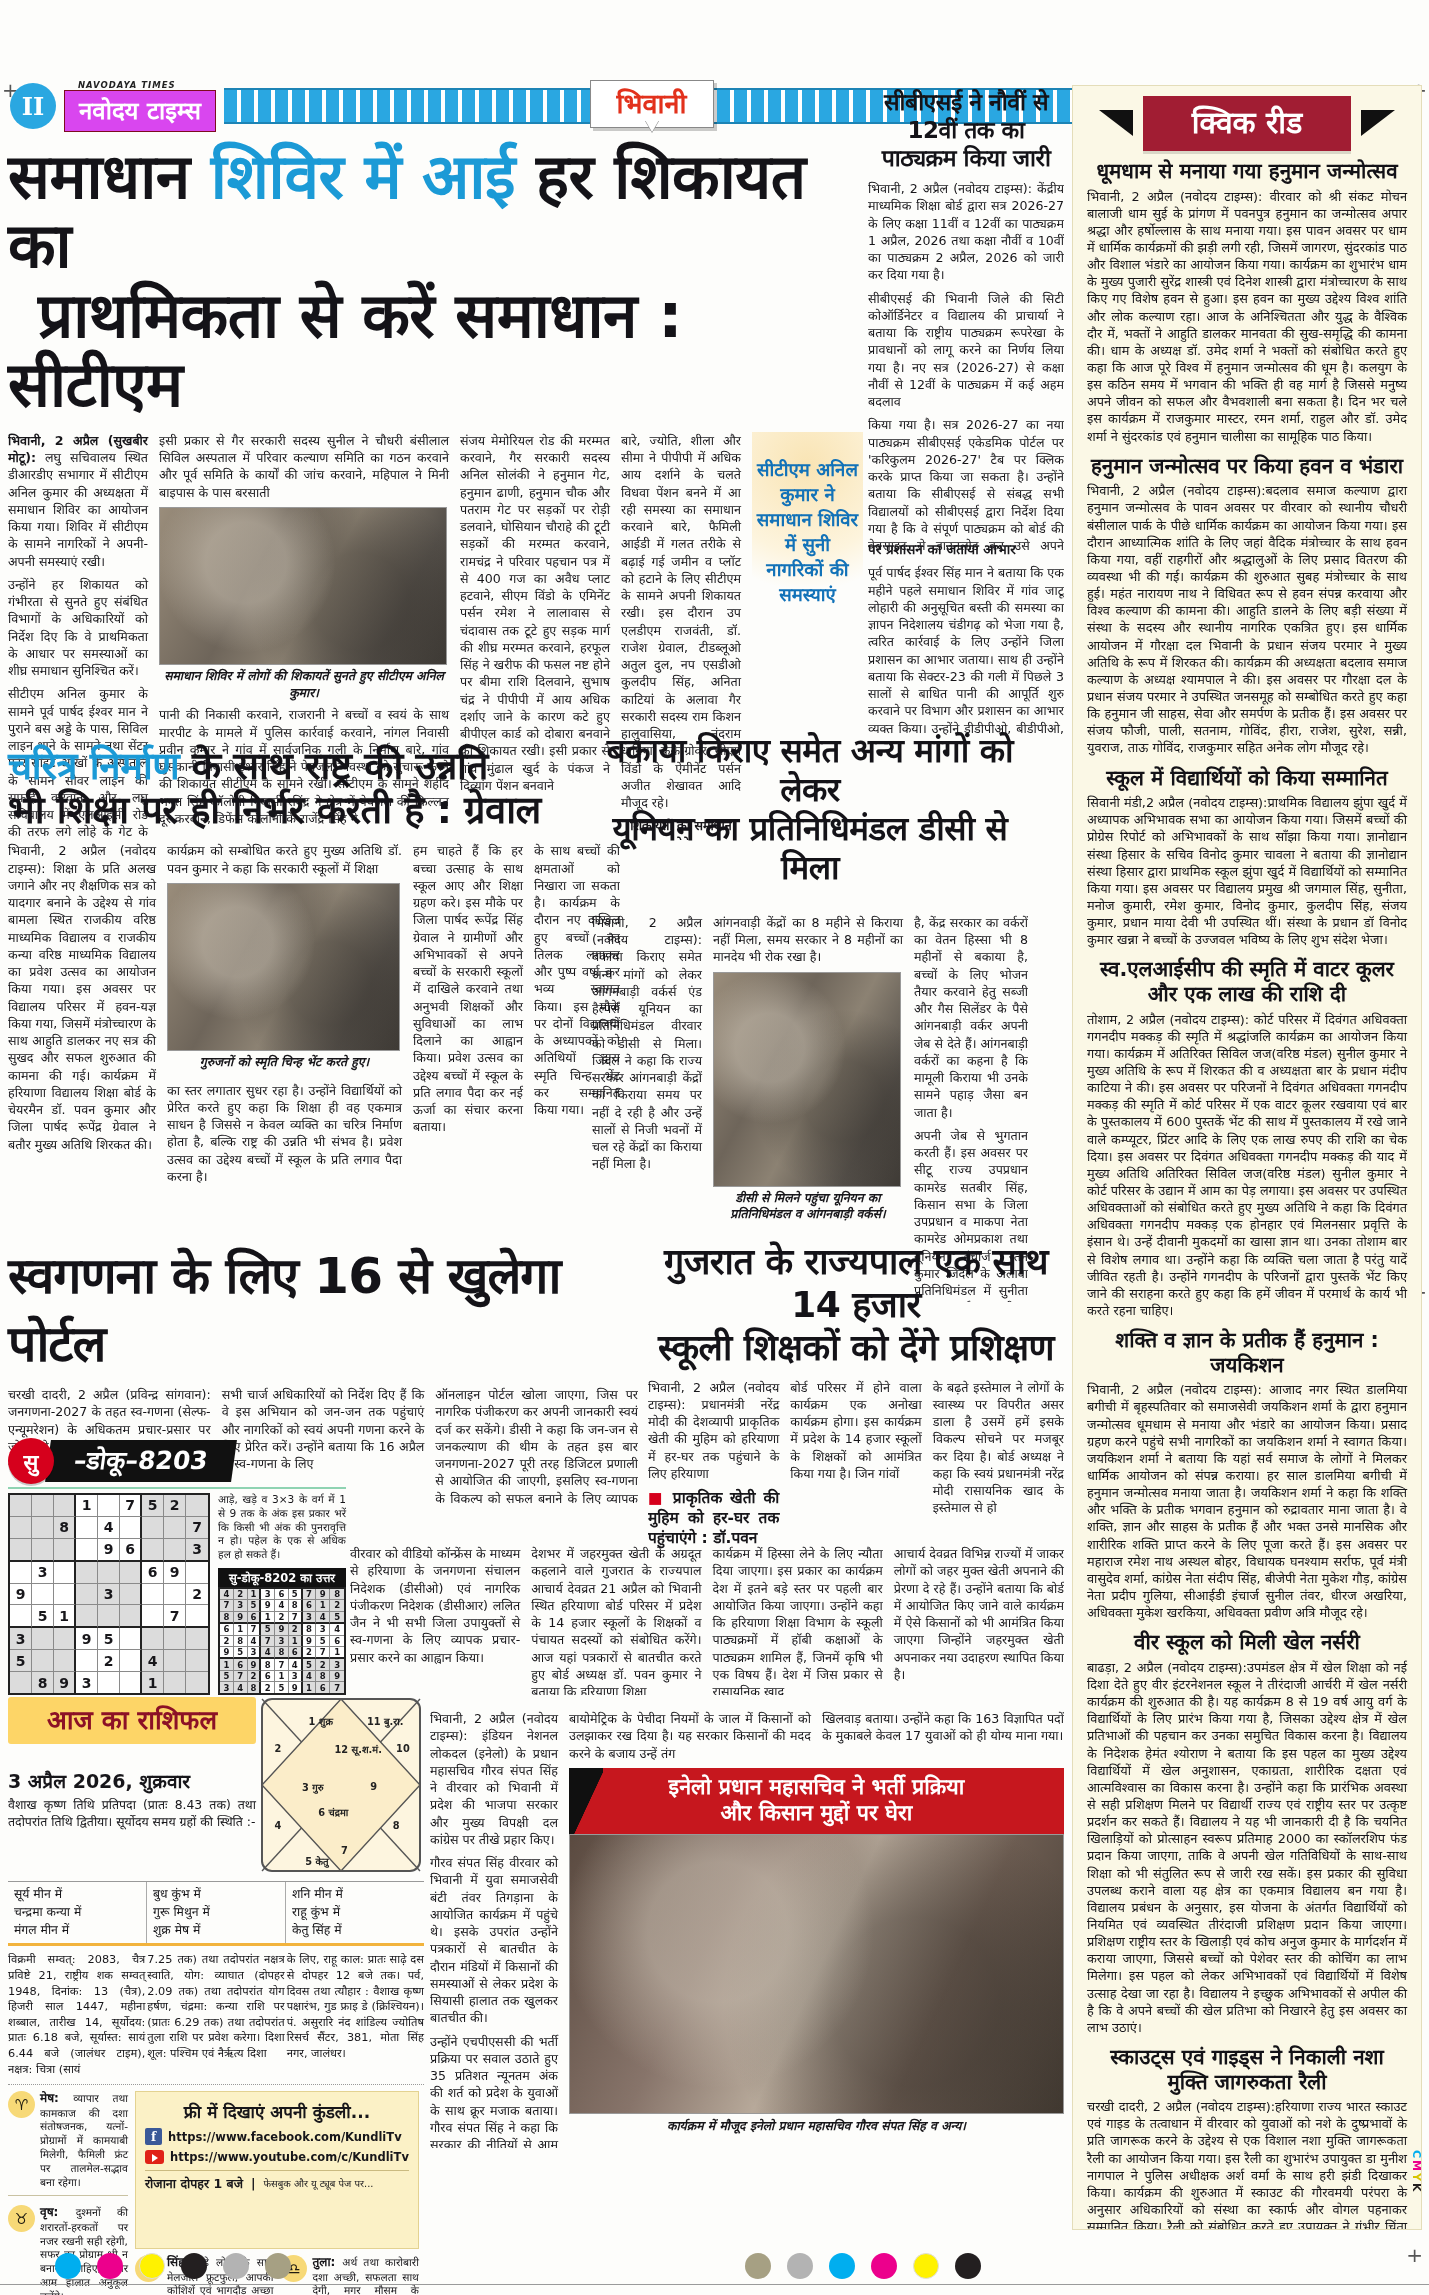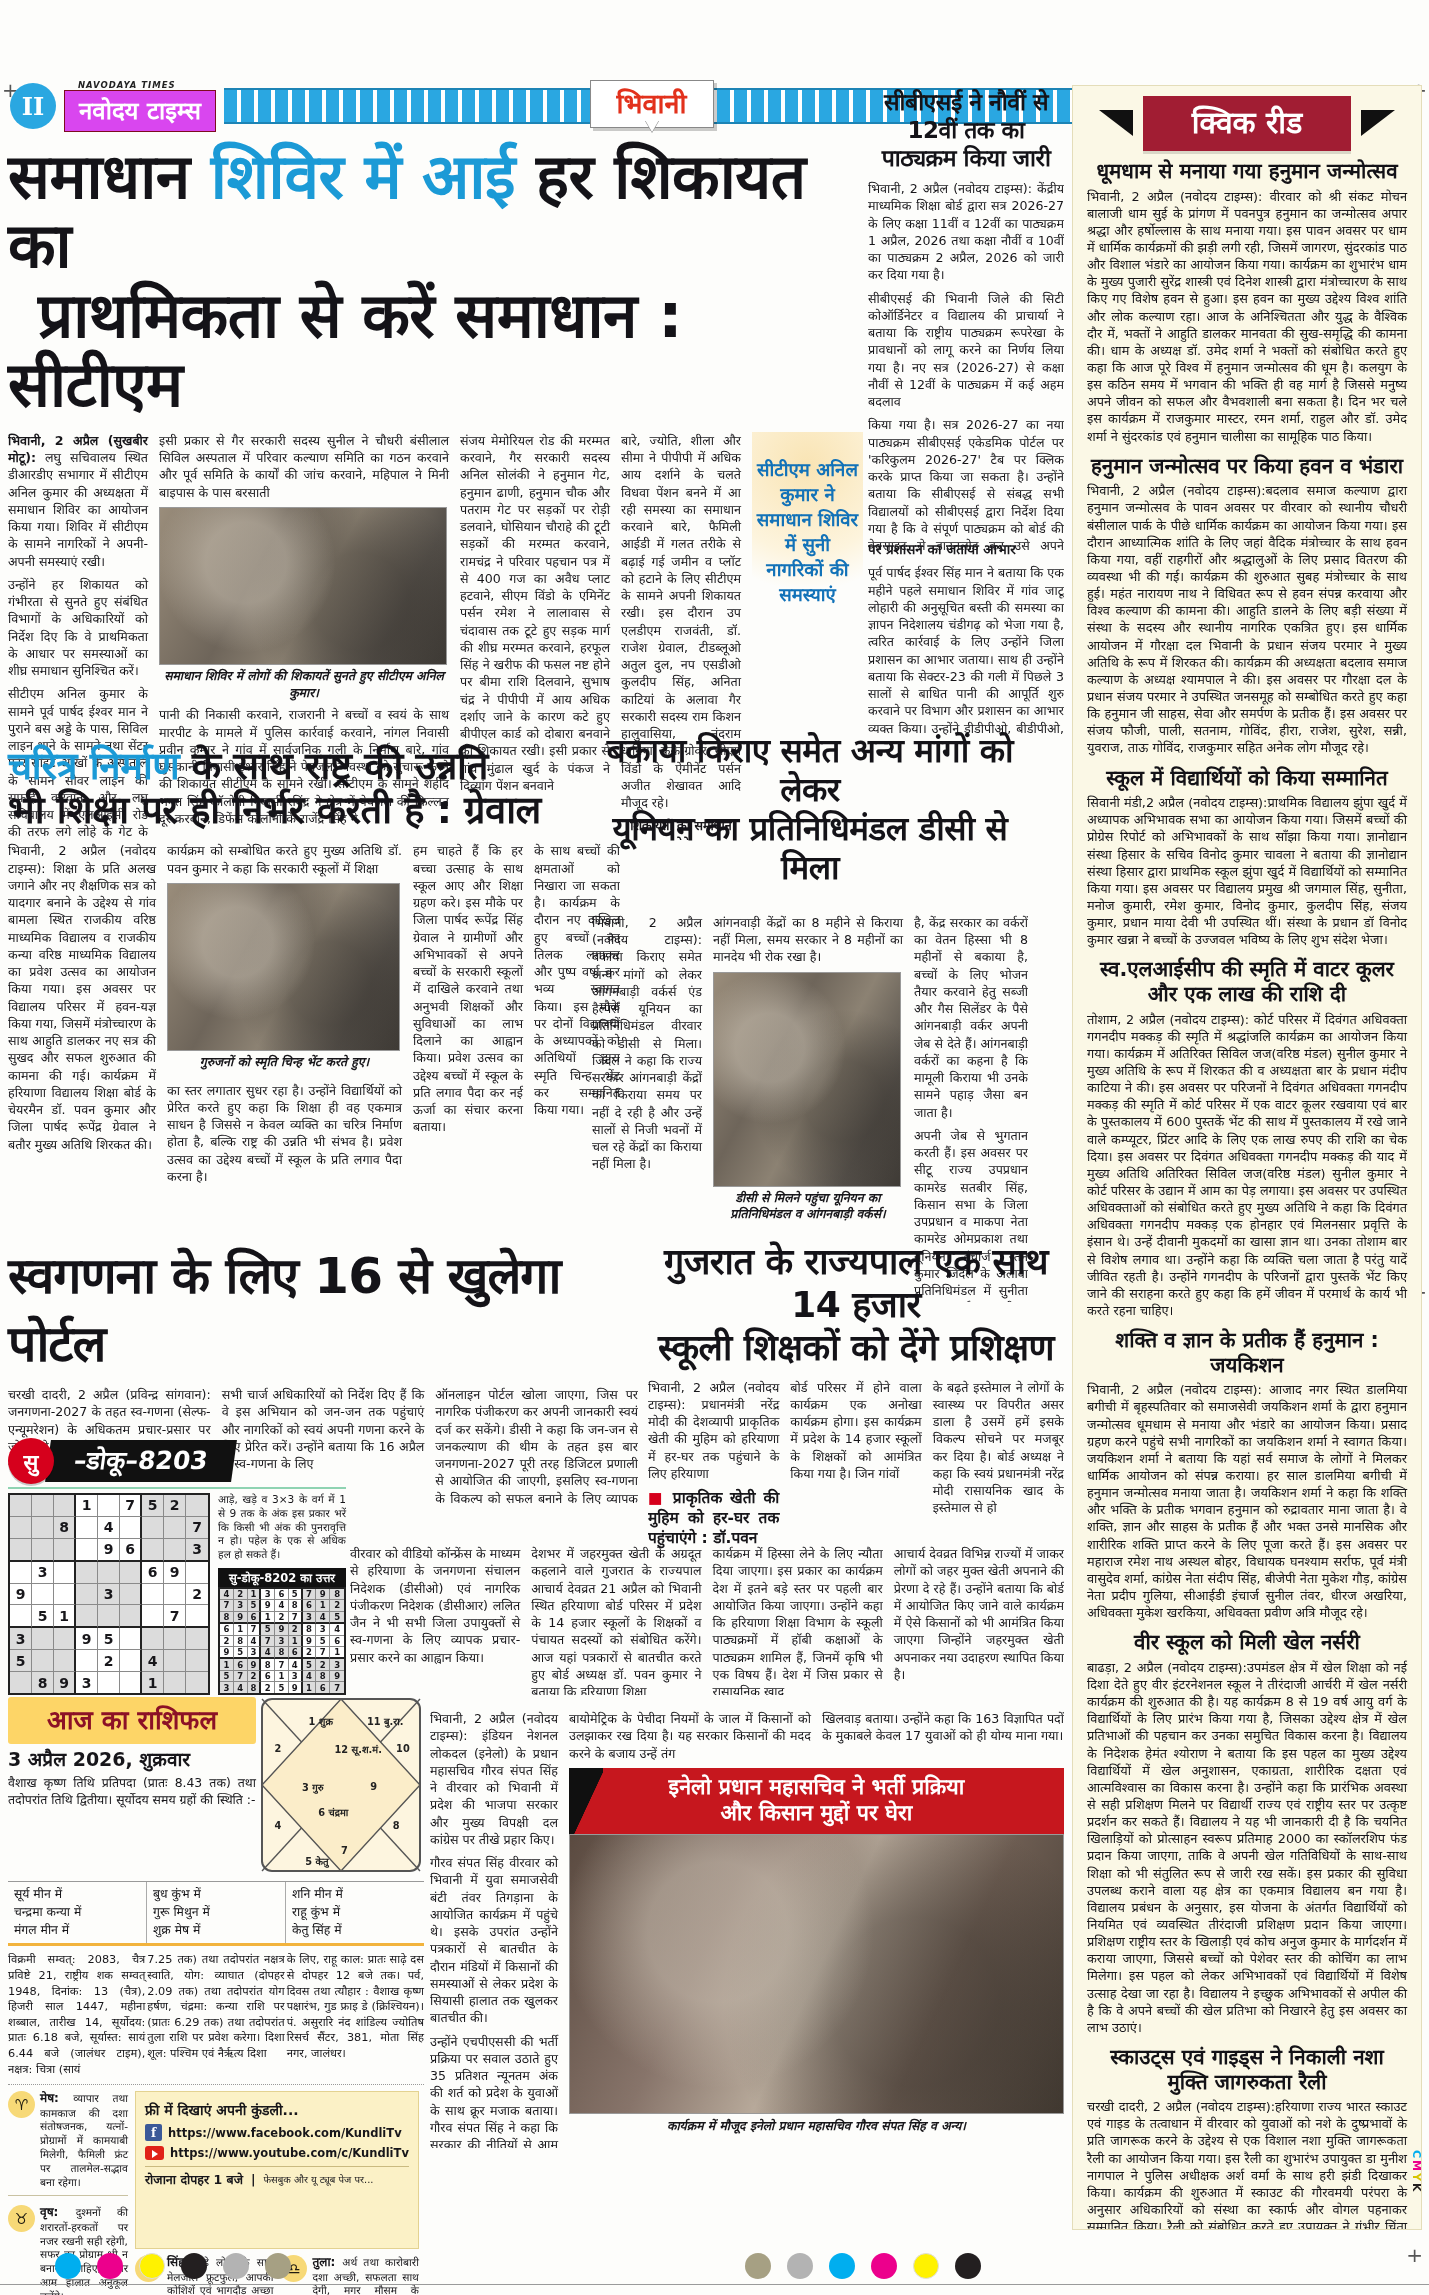--- a/index.html
+++ b/index.html
@@ -63,35 +63,35 @@
       border-right:1px solid #8a8a8a;border-bottom:1px solid #8a8a8a}
   .sgrid div:nth-child(3n){border-right:2.5px solid #222}
   .sgrid div:nth-child(9n){border-right:none}
   .sgrid div.r3{border-bottom:2.5px solid #222}
   .sgrid div.r9{border-bottom:none}
   .sgrid div.sh{background:#dcdcdc}
   .sol-head{background:#111;color:#fff;font-size:11.5px;font-weight:bold;text-align:center;padding:2px 0}
   
   .rashi-head{background:#fdd567;color:#8c1126;font-size:26px;font-weight:bold;text-align:center;
       padding:4px 0 7px;border-radius:3px}
-  .rashi-date{font-size:19px;font-weight:bold;margin:2px 0 3px}
+  .rashi-date{font-size:19px;font-weight:bold;margin:24px 0 3px}
   .planets{display:flex;border-top:1.5px solid #999;border-bottom:3px solid #f2b33c;margin-top:6px}
   .planets .pc{flex:1;padding:4px 6px;border-right:1px solid #aaa;font-size:12.3px;line-height:1.45}
   .planets .pc:last-child{border-right:none}
   .panch{display:flex;gap:2px;border-bottom:1px dotted #999;padding:6px 0 7px}
   .panch div{flex:1;font-size:11.3px;line-height:1.38;text-align:justify}
   .zsign{display:flex;gap:5px;margin-bottom:9px;border-bottom:1px solid #c9c2a2;padding-bottom:6px}
   .zico{width:27px;height:27px;border-radius:50%;background:#f7d977;color:#201c10;flex:0 0 auto;
       display:flex;align-items:center;justify-content:center;font-size:15px}
   .ztxt{font-size:10.6px;line-height:1.3;text-align:justify}
   .ztxt b{font-size:12px}
   .khouse{position:absolute;font-size:9.8px;font-weight:bold;color:#222;white-space:nowrap}
   
   .ad{background:#fbf1c6;border:1px solid #e3d291;padding:8px 9px;overflow:hidden}
-  .ad .free{font-size:14px;font-weight:bold;}
+  .ad .free{font-size:17px;font-weight:bold;text-align:center}
   .ad .logo{font-family:"DejaVu Serif",serif;color:#c0181f;text-align:center;margin:4px 0 2px}
   .ad .logo .big{font-size:38px;font-weight:bold;font-style:italic;letter-spacing:-1px}
   .ad .logo .tv{font-size:16px;font-weight:bold}
   .ad .logo .by{display:block;font-size:10px;font-weight:bold;color:#c0181f}
   .ad .lnk{display:flex;align-items:center;gap:6px;font-size:11.5px;font-weight:bold;margin-top:5px}
   .fbic{width:17px;height:17px;background:#3b5998;color:#fff;font-weight:bold;font-size:12px;
       display:flex;align-items:center;justify-content:center;border-radius:2px;font-family:"DejaVu Serif",serif}
   .ytic{width:19px;height:14px;background:#e02117;border-radius:3px;position:relative}
   .ytic:after{content:"";position:absolute;left:7px;top:3.5px;border:4px solid transparent;border-left:6px solid #fff}
   .ad .timing{border-top:1px solid #caba80;margin-top:6px;padding-top:4px;font-size:12.5px;

